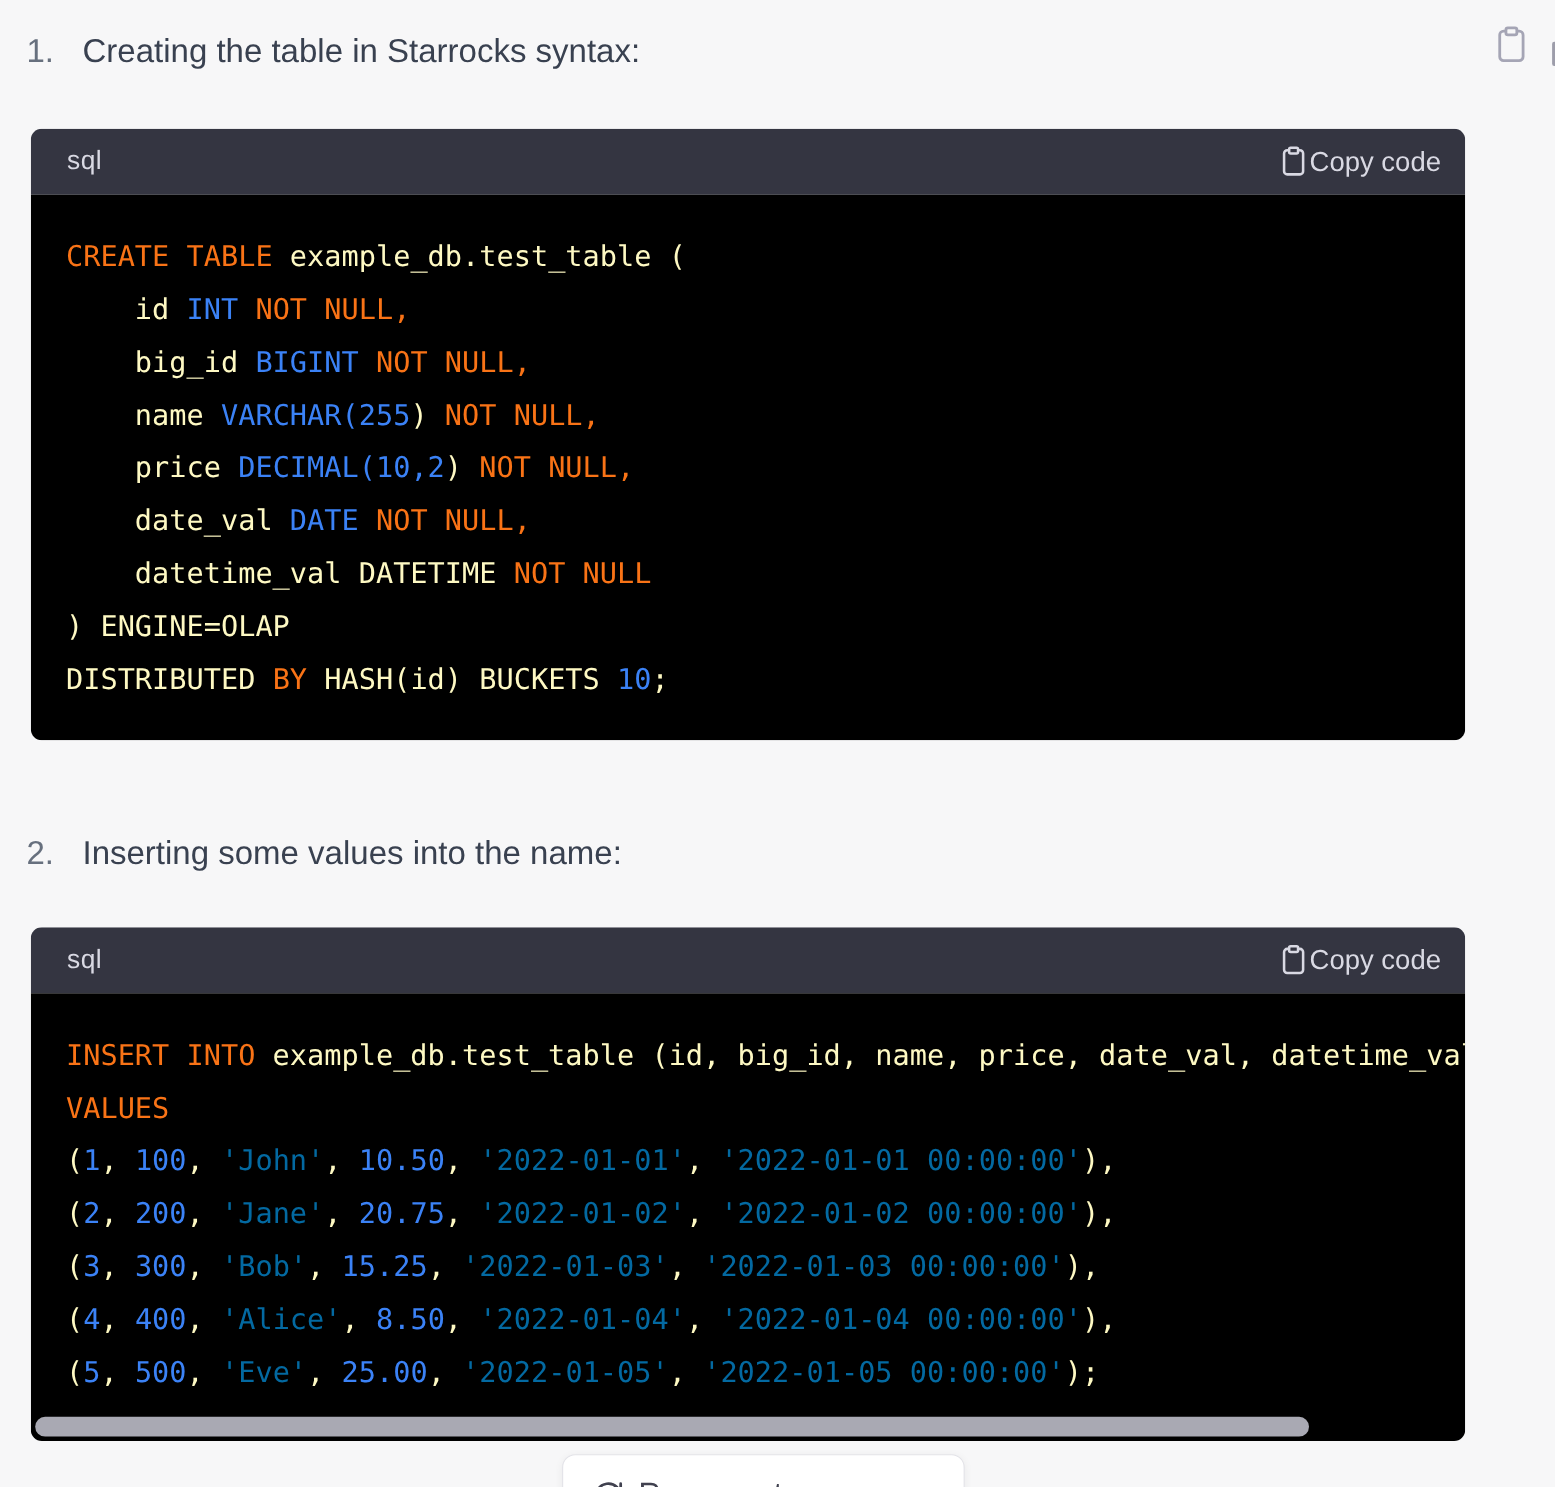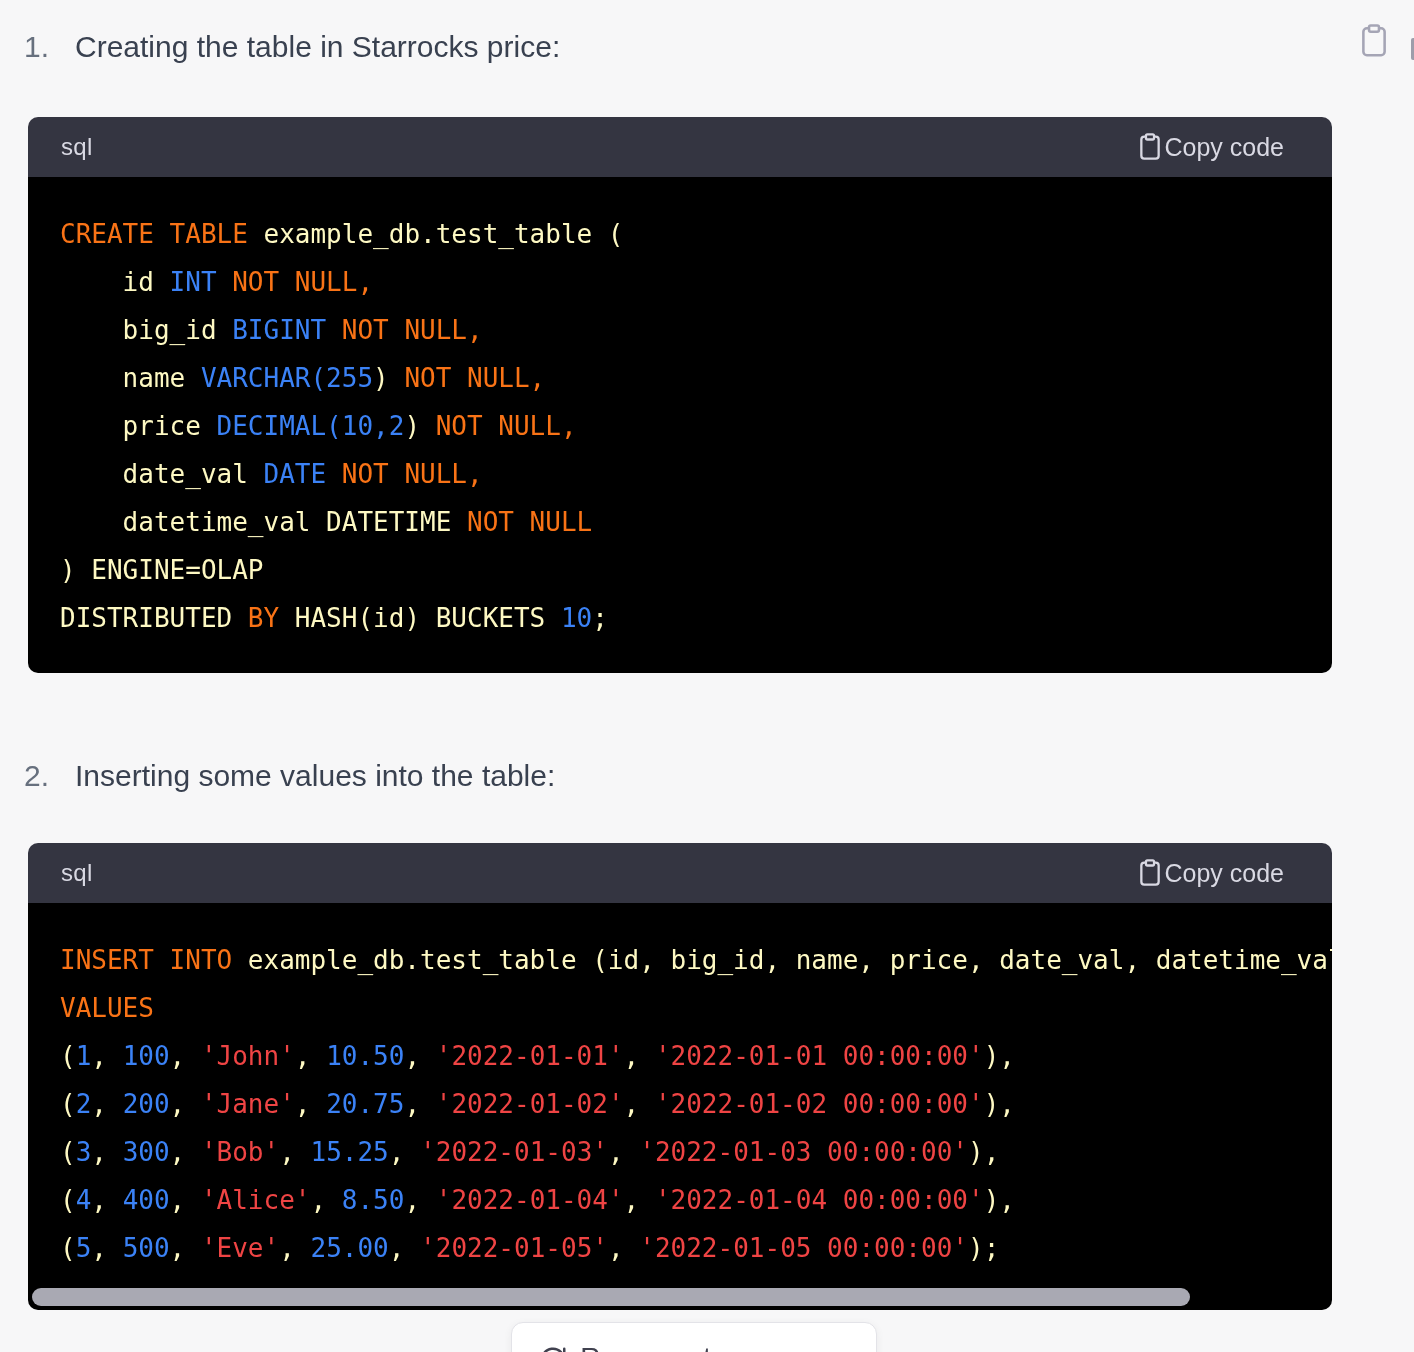--- a/index.html
+++ b/index.html
@@ -26,21 +26,21 @@
   .code-block {
     position:absolute; left:28px; width:1304px;
     border-radius:10px; overflow:hidden;
   }
   .code-block-1 { top:117px; height:556px; }
   .code-block-2 { top:843px; height:467px; }
 
   .code-header {
     height:60px; background:#343541;
     display:flex; align-items:center; justify-content:space-between;
-    padding:0 48px 0 33px;
+    padding:0 22px 0 33px;
     font-size:24px; color:#d9d9e3;
   }
   .lang-label { letter-spacing:0.3px; }
   .copy-btn {
     display:flex; align-items:center; 
     background:none; border:none; cursor:pointer;
     font-family:"Liberation Sans", sans-serif;
     font-size:25px; color:#d9d9e3;
   }
   .copy-btn svg { display:block; }
@@ -51,21 +51,21 @@
     padding:33px 0 0 32px;
     overflow:hidden;
     font-family:"DejaVu Sans Mono","Liberation Mono",monospace;
     font-size:26px; line-height:48px;
     white-space:pre;
   }
   .code-line { height:48px; }
   .tok-pl { color:#fef9c3; }
   .tok-kw { color:#f97316; }
   .tok-ty { color:#3b82f6; }
-  .tok-st { color:#ef4444;margin-top:16px; }
+  .tok-st { color:#0369a1;margin-top:16px; }
 
   
   .h-scrollbar {
     position:absolute; left:4px; bottom:4px;
     width:1158px; height:18px;
     background:#a9a9b3; border-radius:9px;
   }
 
   
   .msg-copy-btn {
@@ -104,42 +104,42 @@
     <svg width="34" height="38" viewBox="0 0 24 26" fill="none" stroke="currentColor" stroke-width="1.8">
       <rect x="4.5" y="4" width="15" height="19" rx="2.5"></rect>
       <rect x="8.5" y="2" width="7" height="4.5" rx="1.2" fill="#f7f7f8"></rect>
     </svg>
   </span>
 </button>
 <div class="edge-fragment"></div>
 
 <div class="section-heading heading-1">
   <span class="list-num">1.</span>
-  <span>Creating the table in Starrocks price:</span>
+  <span>Creating the table in Starrocks syntax:</span>
 </div>
 
 <div class="code-block code-block-1">
   <div class="code-header">
     <span class="lang-label">sql</span>
     <button class="copy-btn">
       <span>
         <svg width="28" height="30" viewBox="0 0 24 26" fill="none" stroke="currentColor" stroke-width="2">
           <rect x="4.5" y="4" width="15" height="19" rx="2.5"></rect>
           <rect x="8.5" y="2" width="7" height="4.5" rx="1.2" fill="#343541"></rect>
         </svg>
       </span>
       <span>Copy code</span>
     </button>
   </div>
   <div class="code-body"><div class="code-line"><span class="tok-kw">CREATE TABLE</span><span class="tok-pl"> example_db.test_table (</span></div><div class="code-line"><span class="tok-pl">    id </span><span class="tok-ty">INT</span><span class="tok-pl"> </span><span class="tok-kw">NOT NULL,</span></div><div class="code-line"><span class="tok-pl">    big_id </span><span class="tok-ty">BIGINT</span><span class="tok-pl"> </span><span class="tok-kw">NOT NULL,</span></div><div class="code-line"><span class="tok-pl">    name </span><span class="tok-ty">VARCHAR(255</span><span class="tok-pl">) </span><span class="tok-kw">NOT NULL,</span></div><div class="code-line"><span class="tok-pl">    price </span><span class="tok-ty">DECIMAL(10,2</span><span class="tok-pl">) </span><span class="tok-kw">NOT NULL,</span></div><div class="code-line"><span class="tok-pl">    date_val </span><span class="tok-ty">DATE</span><span class="tok-pl"> </span><span class="tok-kw">NOT NULL,</span></div><div class="code-line"><span class="tok-pl">    datetime_val DATETIME </span><span class="tok-kw">NOT NULL</span></div><div class="code-line"><span class="tok-pl">) ENGINE=OLAP</span></div><div class="code-line"><span class="tok-pl">DISTRIBUTED </span><span class="tok-kw">BY</span><span class="tok-pl"> HASH(id) BUCKETS </span><span class="tok-ty">10</span><span class="tok-pl">;</span></div></div>
 </div>
 
 <div class="section-heading heading-2">
   <span class="list-num">2.</span>
-  <span>Inserting some values into the table:</span>
+  <span>Inserting some values into the name:</span>
 </div>
 
 <div class="code-block code-block-2">
   <div class="code-header">
     <span class="lang-label">sql</span>
     <button class="copy-btn">
       <span>
         <svg width="28" height="30" viewBox="0 0 24 26" fill="none" stroke="currentColor" stroke-width="2">
           <rect x="4.5" y="4" width="15" height="19" rx="2.5"></rect>
           <rect x="8.5" y="2" width="7" height="4.5" rx="1.2" fill="#343541"></rect>

